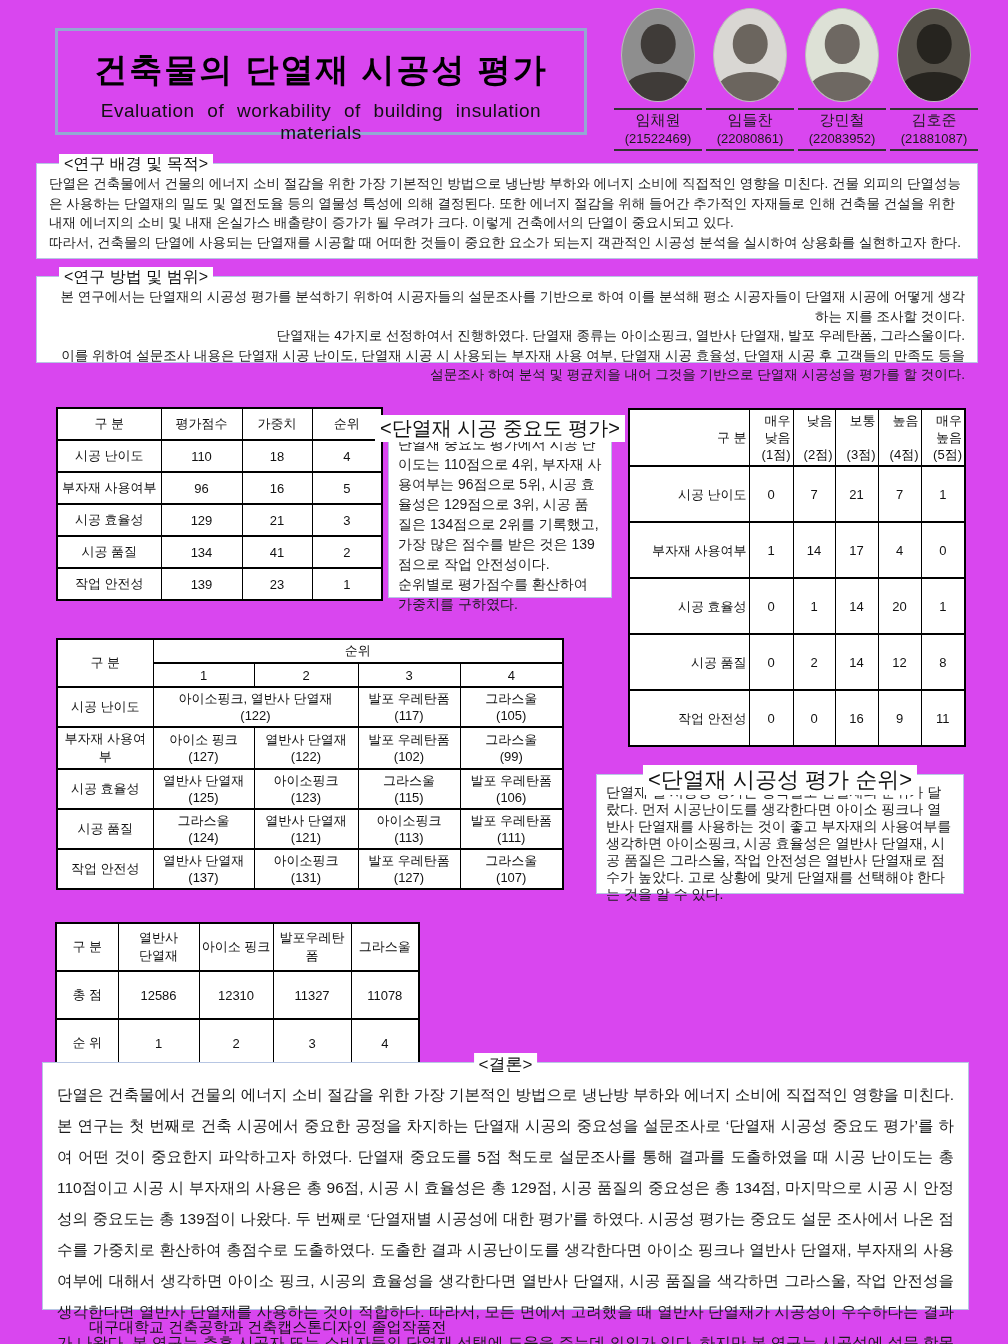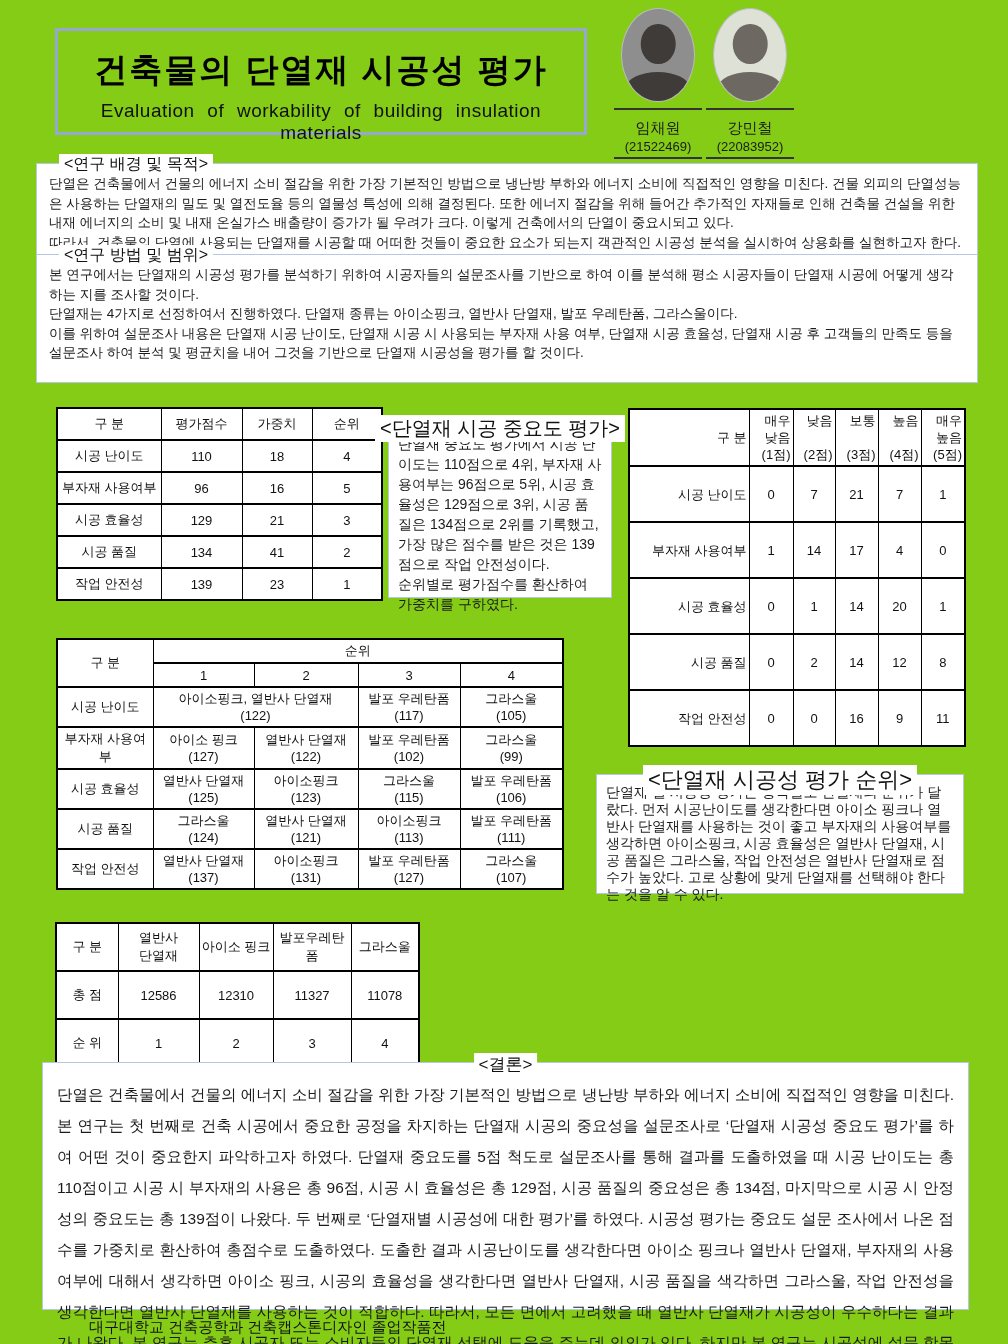--- a/index.html
+++ b/index.html
@@ -1,32 +1,32 @@
 <!DOCTYPE html>
 <html><head>
 <meta charset="utf-8">
 <style>
   html,body{margin:0;padding:0;background:#fff;}
-  #page{position:relative;width:1008px;height:1344px;background:#84cc16;overflow:hidden;
+  #page{position:relative;width:1008px;height:1344px;background:#d946ef;overflow:hidden;
         font-family:"Liberation Sans","DejaVu Sans",sans-serif;color:#1b1b1b;}
 
   
   .title-box{position:absolute;left:55px;top:28px;width:532px;height:107px;
              border:3px solid #94a8d2;box-sizing:border-box;text-align:center;}
   .main-title{margin-top:17px;font-size:33px;font-weight:600;letter-spacing:2px;color:#000;}
   .sub-title{margin-top:7px;font-size:19px;color:#111;word-spacing:7px;letter-spacing:.5px;}
 
   
   #members{position:absolute;left:614px;top:8px;width:366px;display:flex;gap:4px;}
   .member{width:88px;text-align:center;}
   .photo{position:relative;width:72px;height:92px;margin:0 auto;border-radius:50%;
          overflow:hidden;border:1px solid #bbb;}
   .ph-head{position:absolute;left:50%;top:16%;width:48%;height:44%;transform:translateX(-50%);border-radius:50%;}
   .ph-sh{position:absolute;left:50%;bottom:-3%;width:88%;height:34%;transform:translateX(-50%);border-radius:50% 50% 0 0;}
-  .mname{margin-top:6px;border-top:2px solid #333;padding-top:9px;font-size:15px;}
+  .mname{margin-top:6px;border-top:2px solid #333;padding-top:1px;font-size:15px;}
   .mid{font-size:13px;border-bottom:2px solid #333;padding:1px 0 3px 0;}
 
   
   .sec{position:absolute;border:1px solid #b7c6e3;box-sizing:border-box;background:#fff;}
   .sec-label{position:absolute;top:-10px;left:22px;background:#fff;padding:0 5px;
              font-size:16px;color:#111;white-space:nowrap;}
   .sec-label.center{left:50%;transform:translateX(-50%);}
   .sec-body{padding:10px 12px 6px 12px;font-size:13.5px;line-height:19.5px;white-space:pre-line;}
 
   .tbox-body{padding:9px 9px 4px 9px;font-size:14px;line-height:20px;white-space:pre-line;}
@@ -62,36 +62,52 @@
   <div id="members">
       <div class="member">
         <div class="photo" style="background: rgb(142, 142, 142);">
           <div class="ph-head" style="background: rgb(63, 59, 56);"></div>
           <div class="ph-sh" style="background: rgb(63, 59, 56);"></div>
         </div>
         <div class="mname">임채원</div>
         <div class="mid">(21522469)</div>
       </div>
       <div class="member">
+        <div class="photo" style="background: rgb(217, 215, 211);">
+          <div class="ph-head" style="background: rgb(107, 101, 94);"></div>
+          <div class="ph-sh" style="background: rgb(107, 101, 94);"></div>
+        </div>
+        <div class="mname">임들찬</div>
+        <div class="mid">(22080861)</div>
+      </div>
+      <div class="member">
         <div class="photo" style="background: rgb(221, 225, 214);">
           <div class="ph-head" style="background: rgb(110, 104, 98);"></div>
           <div class="ph-sh" style="background: rgb(110, 104, 98);"></div>
         </div>
         <div class="mname">강민철</div>
         <div class="mid">(22083952)</div>
       </div>
+      <div class="member">
+        <div class="photo" style="background: rgb(86, 82, 74);">
+          <div class="ph-head" style="background: rgb(38, 36, 31);"></div>
+          <div class="ph-sh" style="background: rgb(38, 36, 31);"></div>
+        </div>
+        <div class="mname">김호준</div>
+        <div class="mid">(21881087)</div>
+      </div>
     </div>
 
   <div class="sec" style="left:36px;top:163px;width:942px;height:96px;">
     <div class="sec-label">&lt;연구 배경 및 목적&gt;</div>
     <div class="sec-body">단열은 건축물에서 건물의 에너지 소비 절감을 위한 가장 기본적인 방법으로 냉난방 부하와 에너지 소비에 직접적인 영향을 미친다. 건물 외피의 단열성능은 사용하는 단열재의 밀도 및 열전도율 등의 열물성 특성에 의해 결정된다. 또한 에너지 절감을 위해 들어간 추가적인 자재들로 인해 건축물 건설을 위한 내재 에너지의 소비 및 내재 온실가스 배출량이 증가가 될 우려가 크다. 이렇게 건축에서의 단열이 중요시되고 있다.
 따라서, 건축물의 단열에 사용되는 단열재를 시공할 때 어떠한 것들이 중요한 요소가 되는지 객관적인 시공성 분석을 실시하여 상용화를 실현하고자 한다.</div>
   </div>
 
-  <div class="sec" style="left:36px;top:254px;width:942px;height:129px;">
+  <div class="sec" style="left:36px;top:276px;width:942px;height:87px;text-align:right;">
     <div class="sec-label">&lt;연구 방법 및 범위&gt;</div>
     <div class="sec-body">본 연구에서는 단열재의 시공성 평가를 분석하기 위하여 시공자들의 설문조사를 기반으로 하여 이를 분석해 평소 시공자들이 단열재 시공에 어떻게 생각하는 지를 조사할 것이다.
 단열재는 4가지로 선정하여서 진행하였다. 단열재 종류는 아이소핑크, 열반사 단열재, 발포 우레탄폼, 그라스울이다.
 이를 위하여 설문조사 내용은 단열재 시공 난이도, 단열재 시공 시 사용되는 부자재 사용 여부, 단열재 시공 효율성, 단열재 시공 후 고객들의 만족도 등을 설문조사 하여 분석 및 평균치을 내어 그것을 기반으로 단열재 시공성을 평가를 할 것이다.</div>
   </div>
 
   <table class="t-imp" id="t-imp">
       <colgroup>
         <col style="width: 104px;">
         <col style="width: 81px;">

